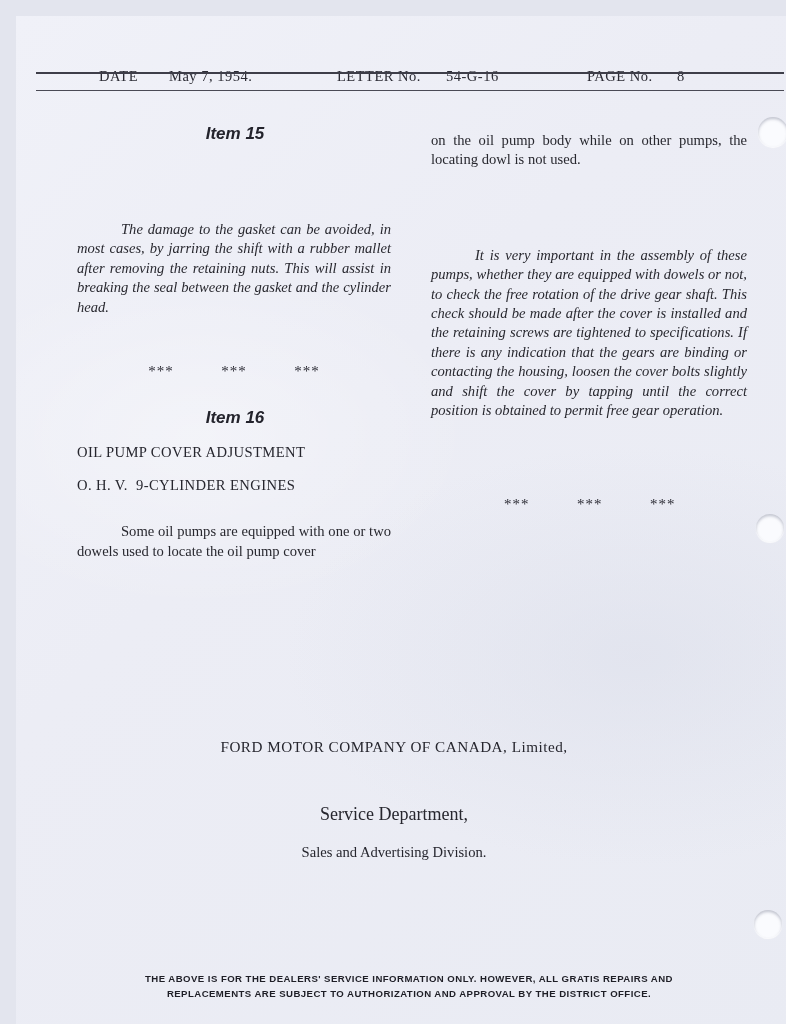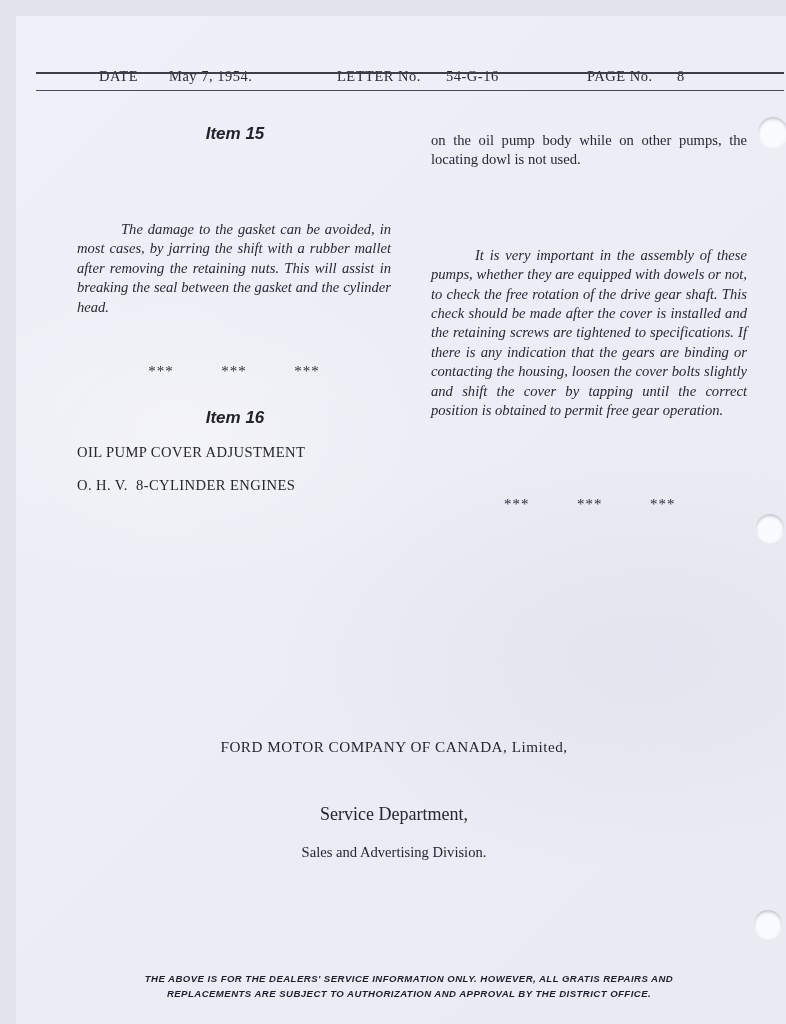--- a/index.html
+++ b/index.html
@@ -62,21 +62,21 @@
   
   .signature { position:absolute; top:706px; left:0; width:756px; text-align:center; }
   .sig-line1 { font-size:15.2px; letter-spacing:.5px; }
   .sig-line2 { margin-top:32px; font-size:18px; }
   .sig-line3 { margin-top:3px;  font-size:14.6px; }
   
   .footer {
     position:absolute; top:948px; left:113px; width:560px;
     font-family:"Liberation Sans", sans-serif;
     font-size:9.6px; font-weight:700; letter-spacing:.45px;
-    text-align:center; line-height:1.55; color:#1e1e26;font-style:italic;
+    text-align:center; line-height:1.55; color:#1e1e26;
   }
   
   .hole {
     position:absolute; border-radius:50%;
     background:#fafbfe;
     box-shadow: inset 0 2px 3px rgba(90,95,120,.35), 0 1px 1px rgba(255,255,255,.8);
   }
   .hole-1 { width:30px; height:30px; left:742px; top:101px; }
   .hole-2 { width:28px; height:28px; left:740px; top:498px; }
   .hole-3 { width:28px; height:28px; left:738px; top:894px; }
@@ -95,21 +95,22 @@
     <span class="h-page-value">8</span>
   </div>
   <div class="header-rule"></div>
 
   <div class="col-left">
     <div class="item-label">Item 15</div>
     <p class="para indent mt-xl">The damage to the gasket can be avoided, in most cases, by jarring the shift with a rubber mallet after removing the retaining nuts. This will assist in breaking the seal between the gasket and the cylinder head.</p>
     <div class="sep mt-lg">***          ***          ***</div>
     <div class="item-label mt-sm">Item 16</div>
     <div class="heading">OIL PUMP COVER ADJUSTMENT</div>
-    <div class="heading">O. H. V.  8-CYLINDER ENGINES</div>
+    <div class="heading">O. H. V.  9-CYLINDER ENGINES</div>
+    <p class="para indent mt-sm">Some oil pumps are equipped with one or two dowels used to locate the oil pump cover</p>
   </div>
 
   <div class="col-right">
     <p class="para">on the oil pump body while on other pumps, the locating dowl is not used.</p>
     <p class="para indent mt-xl">It is very important in the assembly of these pumps, whether they are equipped with dowels or not, to check the free rotation of the drive gear shaft. This check should be made after the cover is installed and the retaining screws are tightened to specifications. If there is any indication that the gears are binding or contacting the housing, loosen the cover bolts slightly and shift the cover by tapping until the correct position is obtained to permit free gear operation.</p>
     <div class="sep mt-xl">***          ***          ***</div>
   </div>
 
   <div class="signature">
     <div class="sig-line1">FORD MOTOR COMPANY OF CANADA, Limited,</div>

